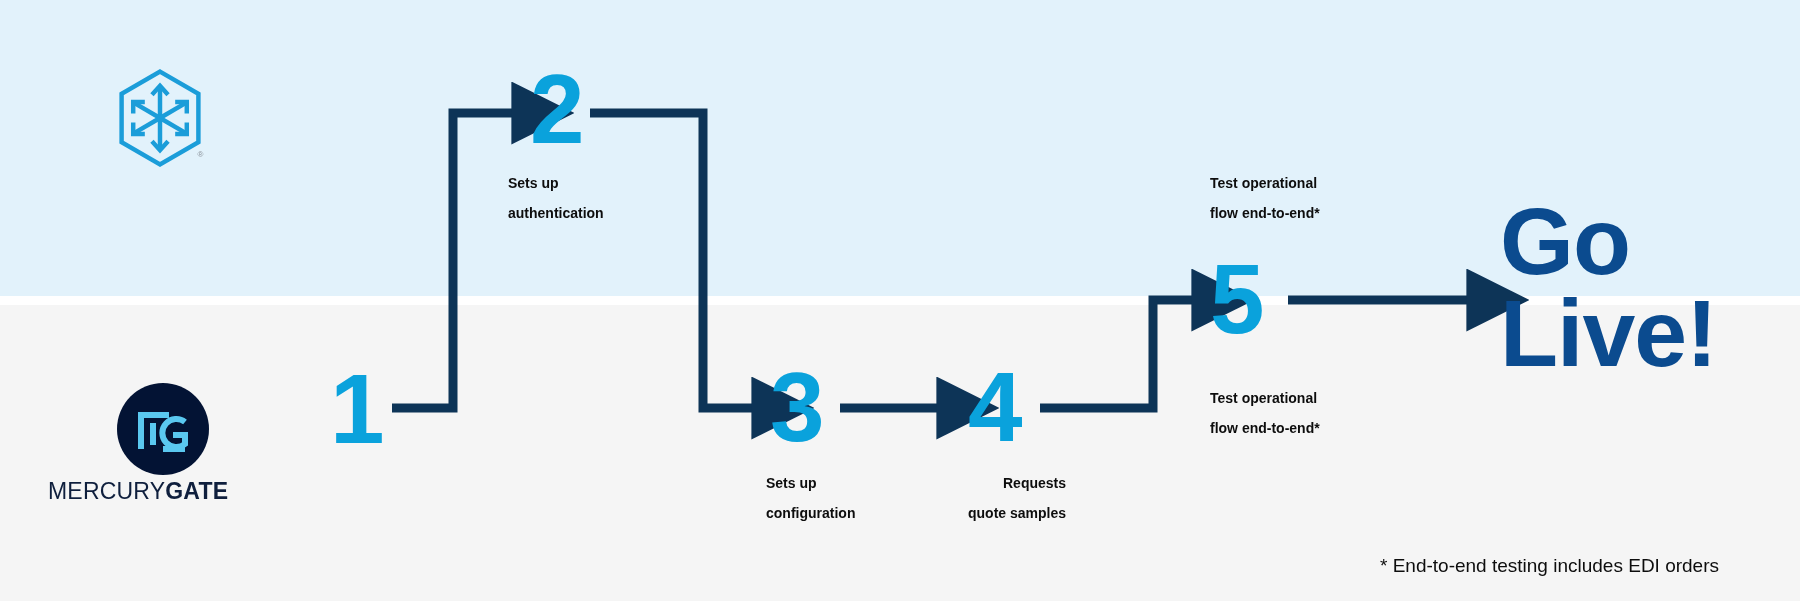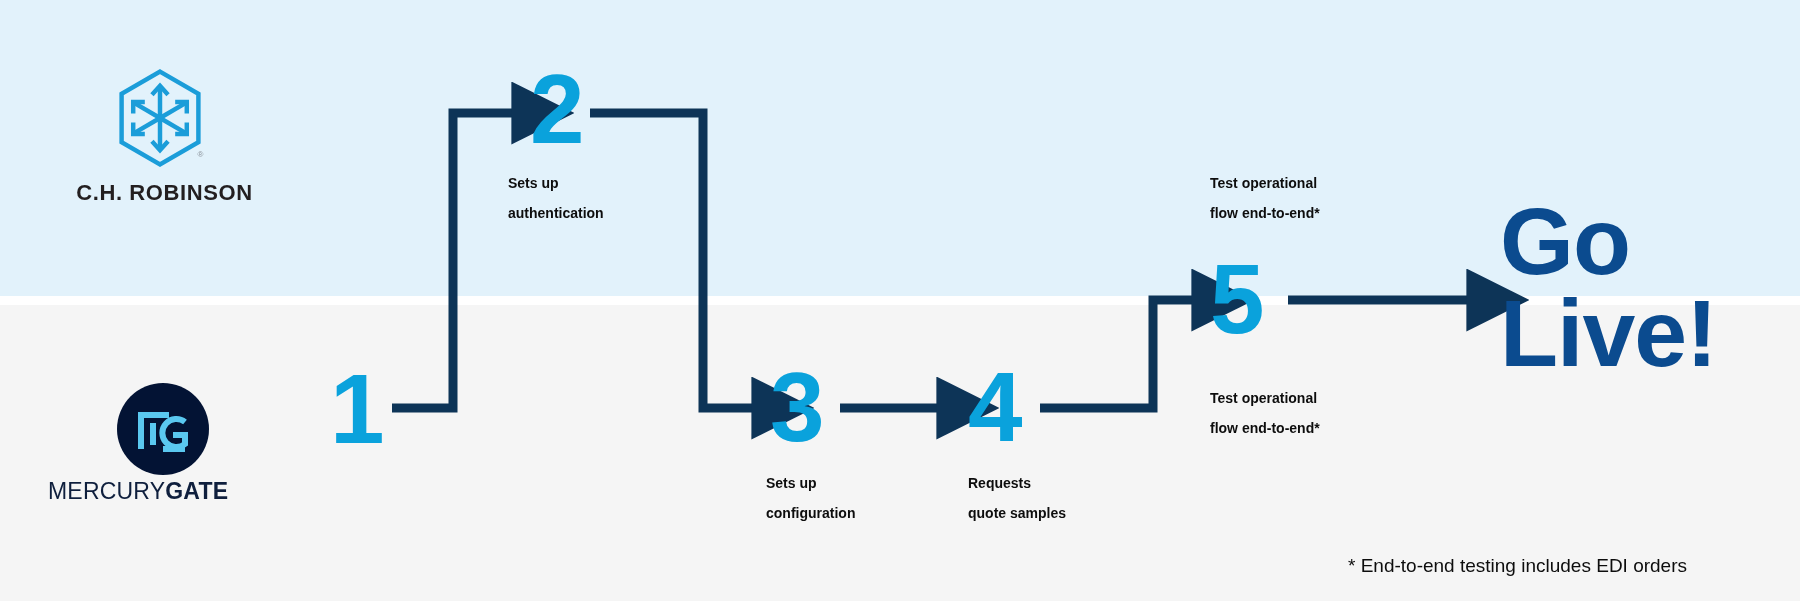--- a/index.html
+++ b/index.html
@@ -81,37 +81,37 @@
     position:absolute;
     font-size:14px;
     font-weight:bold;
     line-height:30px;
     color:#0d0d0d;
     white-space:pre-line;
   }
   .lbl-1{left:335px;top:470px;}
   .lbl-2{left:508px;top:168px;}
   .lbl-3{left:766px;top:468px;}
-  .lbl-4{left:968px;top:468px;}
+  .lbl-4{left:968px;top:468px;text-align:right;}
   .lbl-5a{left:1210px;top:168px;}
   .lbl-5b{left:1210px;top:383px;}
 
   
   .golive{
     position:absolute;left:1500px;top:195px;
     font-size:95px;line-height:92px;
     font-weight:bold;
     color:#0b4b8f;
     white-space:pre-line;
     letter-spacing:-1px;
   }
 
   
   .footnote{
-    position:absolute;left:1348px;top:555px;
+    position:absolute;left:1380px;top:555px;
     font-size:19px;color:#0d0d0d;font-weight:400;
     white-space:nowrap;
   }
 </style>
 </head>
 <body>
 
 <div class="canvas">
 
   <div class="band-top"></div>
@@ -153,21 +153,20 @@
       <polyline points="67,74 80,74 80,61"></polyline>
 
       <line x1="50" y1="56" x2="21" y2="73"></line>
       <polyline points="20,61 20,74 33,74"></polyline>
 
       <line x1="50" y1="56" x2="79" y2="39"></line>
       <polyline points="67,38 80,38 80,51"></polyline>
     </g>
     <text x="92" y="100" font-size="9" fill="#8a9199" font-family="Liberation Sans, sans-serif">®</text>
   </svg>
-  <div class="chr-word">C.H. ROBINSON</div>
 
   <div class="mg-circle"></div>
   <svg class="mg-mark" viewBox="0 0 92 92">
     <g fill="none" stroke="#5ac8f0" stroke-width="6">
 
       <path d="M24 66 L24 32 L52 32"></path>
       <path d="M36 62 L36 40"></path>
 
       <path d="M68 39 a14 14 0 1 0 0 22 L68 61 L68 52 L56 52"></path>
       <path d="M46 66 L68 66"></path>

